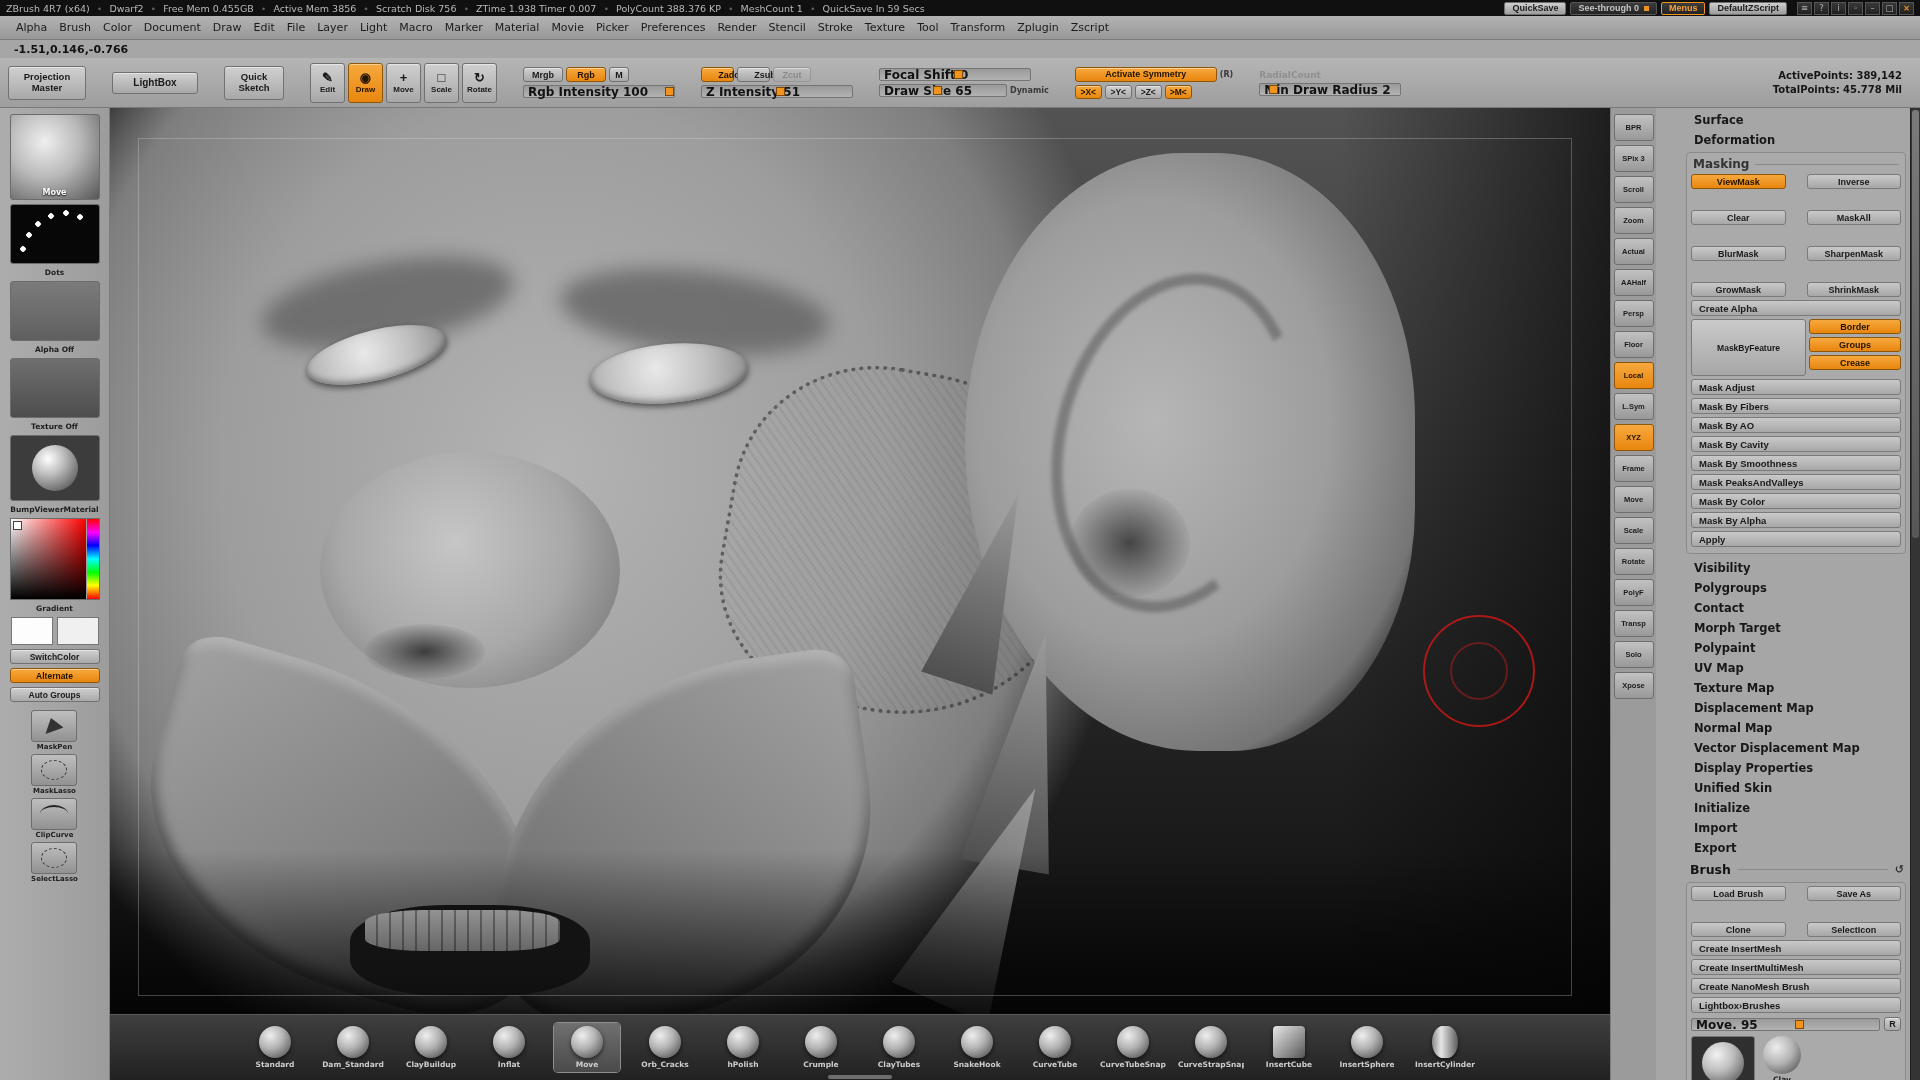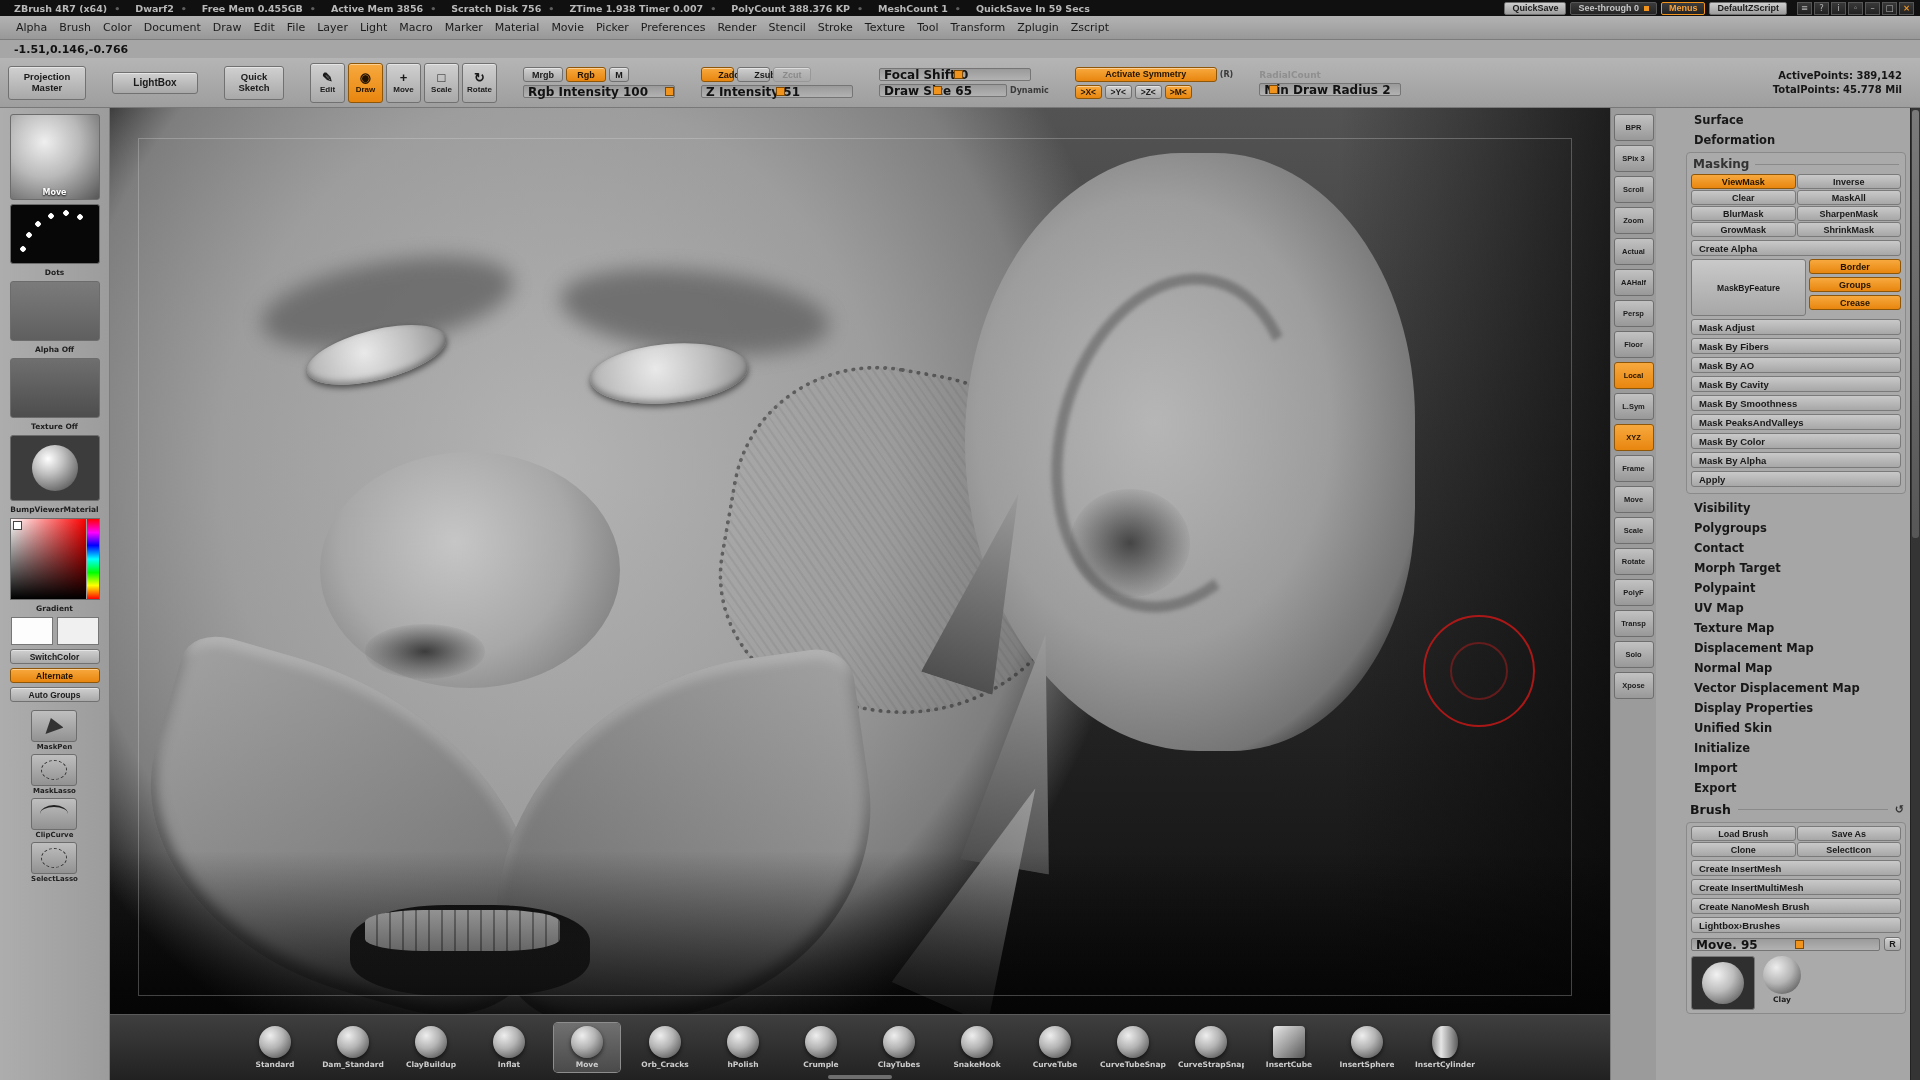--- a/index.html
+++ b/index.html
@@ -3,21 +3,21 @@
 <meta charset="utf-8">
 <style>
   * { box-sizing: border-box; margin: 0; padding: 0; }
   html,body { width:1920px; height:1080px; overflow:hidden; }
   body { font-family:"DejaVu Sans", sans-serif; background:#a6a6a6; user-select:none; }
   .app { width:1920px; height:1080px; display:flex; flex-direction:column; }
 
   
   .titlebar { height:16px; background:#101010; display:flex; align-items:center; padding:0 6px; gap:4px; }
   .tb-segs { display:flex; align-items:center; gap:0; overflow:hidden; white-space:nowrap; }
-  .tb-seg { color:#b9b9b9; font-size:9.5px; font-weight:bold;margin-left:8px; }
+  .tb-seg { color:#b9b9b9; font-size:9.5px; font-weight:normal; }
   .tb-seg::after { content:"•"; color:#5f5f5f; margin:0 7px; }
   .tb-segs .tb-seg:last-child::after { content:""; margin:0; }
   .tb-right { margin-left:auto; display:flex; align-items:center; gap:4px; }
   .tbtn { height:13px; border-radius:2px; font-size:9px; font-weight:bold; padding:0 7px; display:inline-flex; align-items:center; cursor:pointer; }
   .tbtn.light { background:linear-gradient(#cecece,#9d9d9d); border:1px solid #6e6e6e; color:#1c1c1c; }
   .tbtn.dark  { background:linear-gradient(#3c3c3c,#242424); border:1px solid #565656; color:#c6c6c6; }
   .tbtn.dark::after { content:""; width:5px; height:5px; background:#f0941e; margin-left:5px; }
   .tbtn.menus { background:linear-gradient(#3c3c3c,#242424); border:1px solid #f0941e; color:#f6a23a; }
   .win-controls { display:flex; gap:2px; margin-left:6px; }
   .win-ico { width:15px; height:13px; background:linear-gradient(#383838,#222); border:1px solid #555; color:#b5b5b5; font-size:8.5px; display:flex; align-items:center; justify-content:center; cursor:pointer; }
@@ -139,21 +139,21 @@
   
   .right-strip { width:46px; background:#9b9b9b; border-left:1px solid #7d7d7d; display:flex; flex-direction:column; align-items:center; padding-top:4px; overflow:hidden; }
   .strip-item { width:40px; height:27px; margin:2px 0; background:linear-gradient(#c2c2c2,#989898); border:1px solid #6e6e6e; border-radius:3px; font-size:7.5px; font-weight:bold; color:#1c1c1c; display:flex; align-items:center; justify-content:center; text-align:center; cursor:pointer; line-height:1; }
 
   
   .right-panel { width:264px; background:#a6a6a6; position:relative; padding:2px 14px 2px 30px; overflow:hidden; }
   .sect { height:20px; display:flex; align-items:center; padding-left:8px; font-size:11.5px; font-weight:bold; color:#181818; cursor:pointer; white-space:nowrap; }
   .group-box { border:1px solid #8a8a8a; border-radius:4px; background:rgba(255,255,255,.05); padding:3px 4px; margin:2px 0 4px 0; }
   .group-title { display:flex; align-items:center; gap:6px; font-size:12px; font-weight:bold; color:#333; padding:1px 2px 3px 2px; }
   .group-title::after { content:""; flex:1; height:1px; background:#8a8a8a; }
-  .pgrid { display:grid; grid-template-columns:1fr 1fr; gap:1px; margin-bottom:3px; }
+  .pgrid { display:grid; grid-template-columns:1fr 1fr; gap:21px; margin-bottom:3px; }
   .pbtn { height:15px; background:linear-gradient(#c9c9c9,#a7a7a7); border:1px solid #7a7a7a; border-radius:3px; font-size:9px; font-weight:bold; color:#191919; display:flex; align-items:center; justify-content:center; overflow:hidden; white-space:nowrap; cursor:pointer; padding:0 2px; }
   .prow { height:16px; justify-content:flex-start; padding-left:7px; margin:3px 0; font-size:9.5px; }
   .feature-grid { display:grid; grid-template-columns:1.25fr 1fr; gap:3px; margin:3px 0; }
   .feature-main { grid-row:span 3; height:auto; font-size:8.5px; }
   .palette-h { display:flex; align-items:center; gap:7px; padding:4px 2px 3px 4px; font-size:12.5px; font-weight:bold; color:#141414; }
   .palette-h .line { flex:1; height:1px; background:#8a8a8a; }
   .reset-ico { font-size:11px; color:#333; cursor:pointer; }
   .brush-slider-row { display:flex; align-items:center; gap:4px; margin:4px 0; }
   .brush-slider-row .slider { flex:1; }
   .rbtn { width:17px; height:14px; font-size:9px; }

